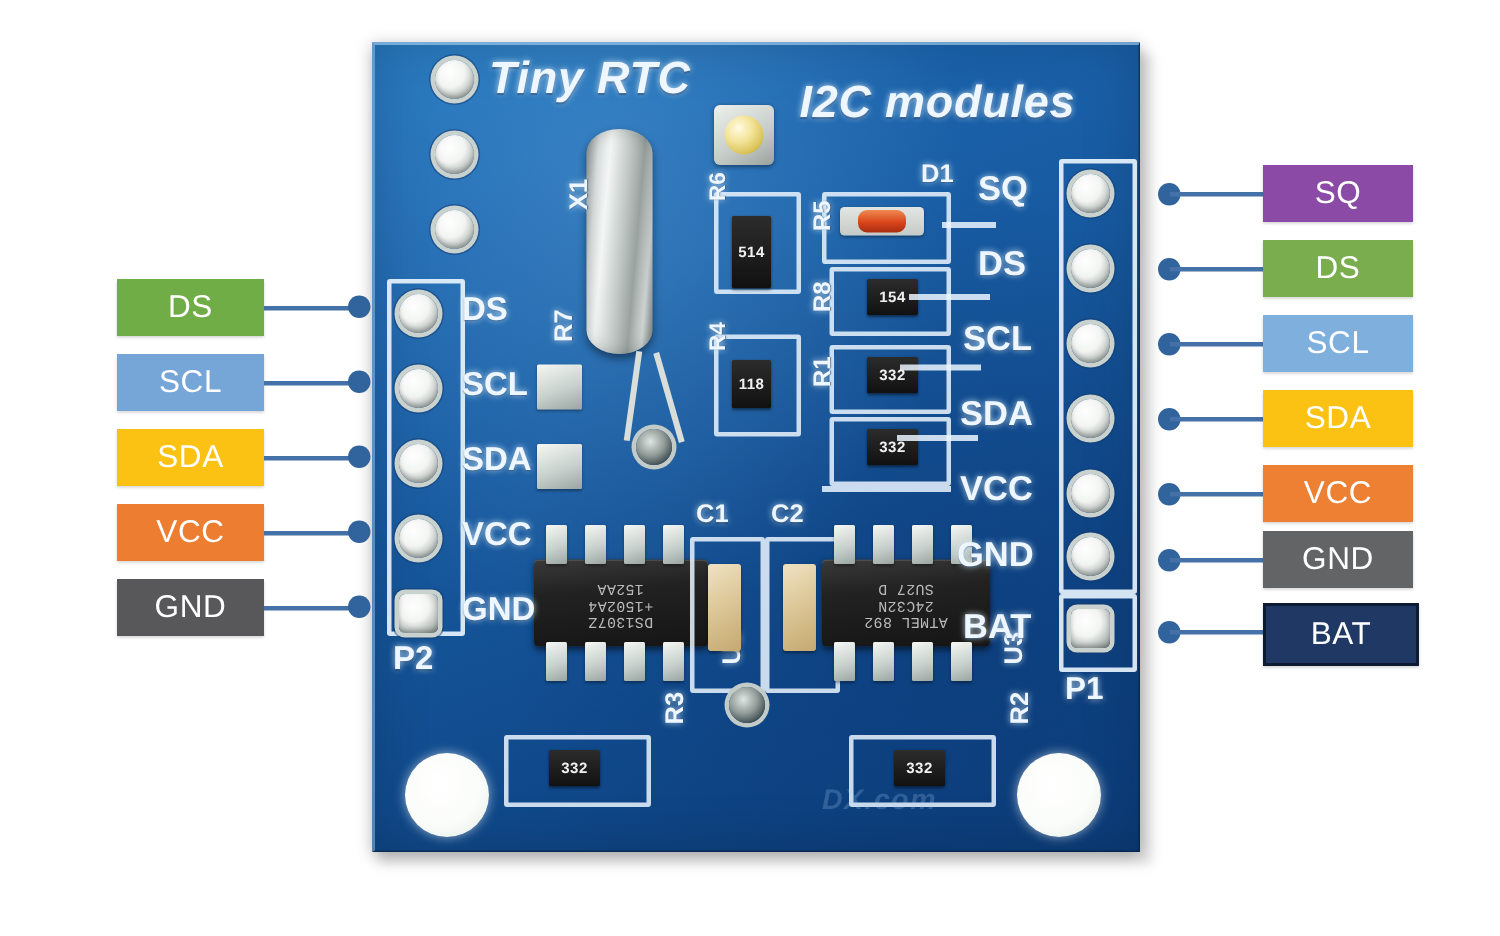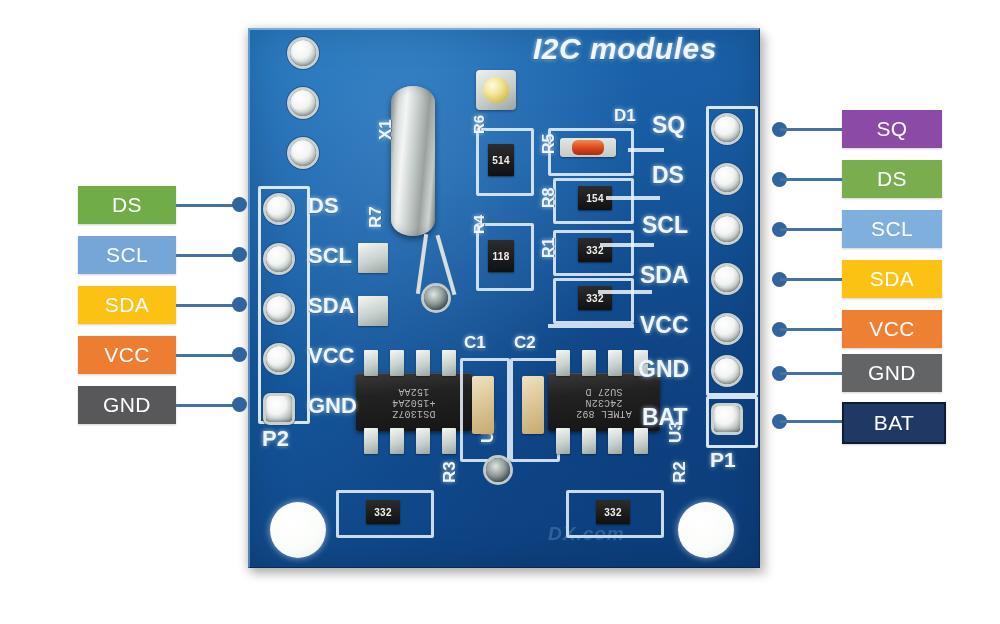--- a/index.html
+++ b/index.html
@@ -37,21 +37,21 @@
 
   
   .silk{
     position:absolute;color:#eef6ff;
     text-shadow:0 0 4px rgba(225,245,255,.8), 0 1px 1px rgba(0,40,90,.7);
     font-weight:bold;white-space:nowrap;user-select:none;
   }
   .silk.rot{transform:rotate(-90deg);transform-origin:left top;}
 
   .title-tiny{left:78px;top:8px;font-size:30px;font-style:italic;letter-spacing:.5px;}
-  .title-i2c{left:285px;top:4px;font-size:30px;font-style:italic;letter-spacing:.5px;}
+  .title-i2c{left:285px;top:24px;font-size:30px;font-style:italic;letter-spacing:.5px;}
 
   
   .hole{
     position:absolute;width:26px;height:26px;border-radius:50%;
     background:radial-gradient(circle at 38% 32%, #ffffff 0%, #f2f4f2 42%, #b9c0bd 72%, #7e8a88 100%);
     box-shadow:0 0 0 3px #c9d2cf, 0 0 0 4px rgba(20,60,110,.5), inset 0 -2px 3px rgba(0,0,0,.22);
   }
   .hole.sq{border-radius:4px;}
   .mount{
     position:absolute;width:56px;height:56px;border-radius:50%;
@@ -141,20 +141,21 @@
 </head>
 <body>
 
 <div id="stage">
 
   <div class="pcb-shadow"></div>
 
   <div class="pcb">
     <div class="edge-hi"></div>
 
+    <div class="silk title-tiny">Tiny RTC</div>
     <div class="silk title-i2c">I2C modules</div>
 
     <div class="hole" style="left:42px;top:12px;"></div>
     <div class="hole" style="left:42px;top:62px;"></div>
     <div class="hole" style="left:42px;top:112px;"></div>
 
     <div class="led" style="left:228px;top:42px;">
         <i></i>
       </div>
 
@@ -162,21 +163,21 @@
     <div class="silk rot" style="left:128px;top:112px;font-size:17px;">X1</div>
 
     <div class="trace" style="left:172px;top:206px;width:4px;height:60px;background:#d9dedb;transform:rotate(8deg);"></div>
     <div class="trace" style="left:196px;top:206px;width:4px;height:62px;background:#d9dedb;transform:rotate(-16deg);"></div>
     <div class="via" style="left:176px;top:258px;"></div>
     <div class="silk rot" style="left:118px;top:200px;font-size:17px;">R7</div>
     <div class="pad" style="left:110px;top:215px;width:30px;height:30px;"></div>
     <div class="pad" style="left:110px;top:268px;width:30px;height:30px;"></div>
 
     <div class="silkoutline" style="left:228px;top:100px;width:52px;height:62px;"></div>
-    <div class="res" style="left:240px;top:116px;width:26px;height:32px;">514</div>
+    <div class="res" style="left:240px;top:116px;width:26px;height:48px;">514</div>
     <div class="silk rot" style="left:222px;top:106px;font-size:15px;">R6</div>
 
     <div class="silkoutline" style="left:228px;top:195px;width:52px;height:62px;"></div>
     <div class="res" style="left:240px;top:212px;width:26px;height:32px;">118</div>
     <div class="silk rot" style="left:222px;top:206px;font-size:15px;">R4</div>
 
     <div class="silkoutline" style="left:300px;top:100px;width:80px;height:42px;"></div>
     <div class="diode" style="left:312px;top:110px;">
         <div class="body"></div>
       </div>

